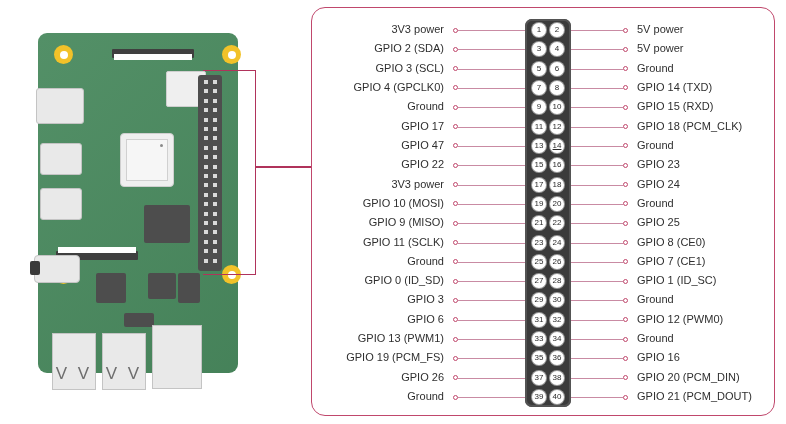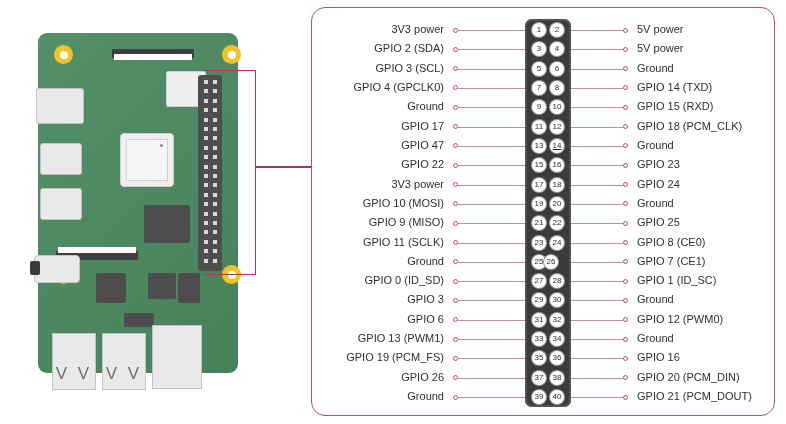--- a/index.html
+++ b/index.html
@@ -283,21 +283,21 @@
         <div class="nub" style="left: 311px; top: 232.02px;"></div>
         <div class="pinnum" style="left: 220px; top: 227.52px;">23</div>
         <div class="pinnum" style="left: 238px; top: 227.52px;">24</div>
         <div class="lab left" style="right: 330px; top: 227.52px;">GPIO 11 (SCLK)</div>
         <div class="lab" style="left: 325px; top: 227.52px;">GPIO 8 (CE0)</div>
         <div class="row-line" style="left: 146px; top: 253.84px; width: 67px;"></div>
         <div class="row-line" style="left: 259px; top: 253.84px; width: 52px;"></div>
         <div class="nub" style="left: 141px; top: 251.34px;"></div>
         <div class="nub" style="left: 311px; top: 251.34px;"></div>
         <div class="pinnum" style="left: 220px; top: 246.84px;">25</div>
-        <div class="pinnum" style="left: 232px; top: 246.84px;">26</div>
+        <div class="pinnum" style="left: 238px; top: 246.84px;">26</div>
         <div class="lab left" style="right: 330px; top: 246.84px;">Ground</div>
         <div class="lab" style="left: 325px; top: 246.84px;">GPIO 7 (CE1)</div>
         <div class="row-line" style="left: 146px; top: 273.16px; width: 67px;"></div>
         <div class="row-line" style="left: 259px; top: 273.16px; width: 52px;"></div>
         <div class="nub" style="left: 141px; top: 270.66px;"></div>
         <div class="nub" style="left: 311px; top: 270.66px;"></div>
         <div class="pinnum" style="left: 220px; top: 266.16px;">27</div>
         <div class="pinnum" style="left: 238px; top: 266.16px;">28</div>
         <div class="lab left" style="right: 330px; top: 266.16px; margin-left: 30px;">GPIO 0 (ID_SD)</div>
         <div class="lab" style="left: 325px; top: 266.16px;">GPIO 1 (ID_SC)</div>

